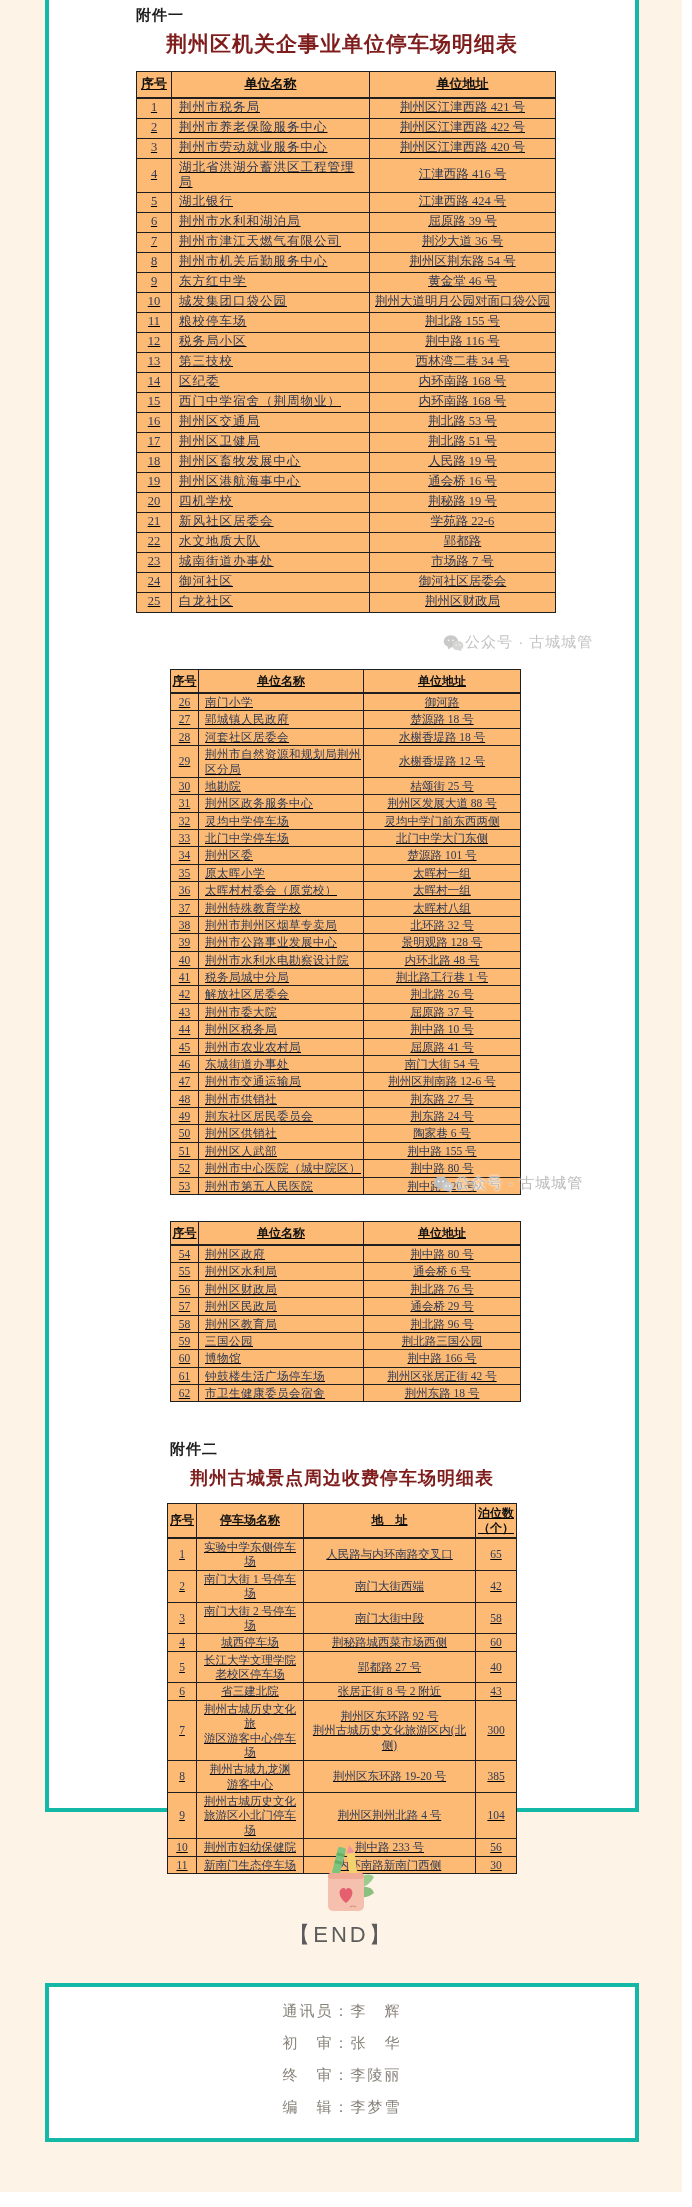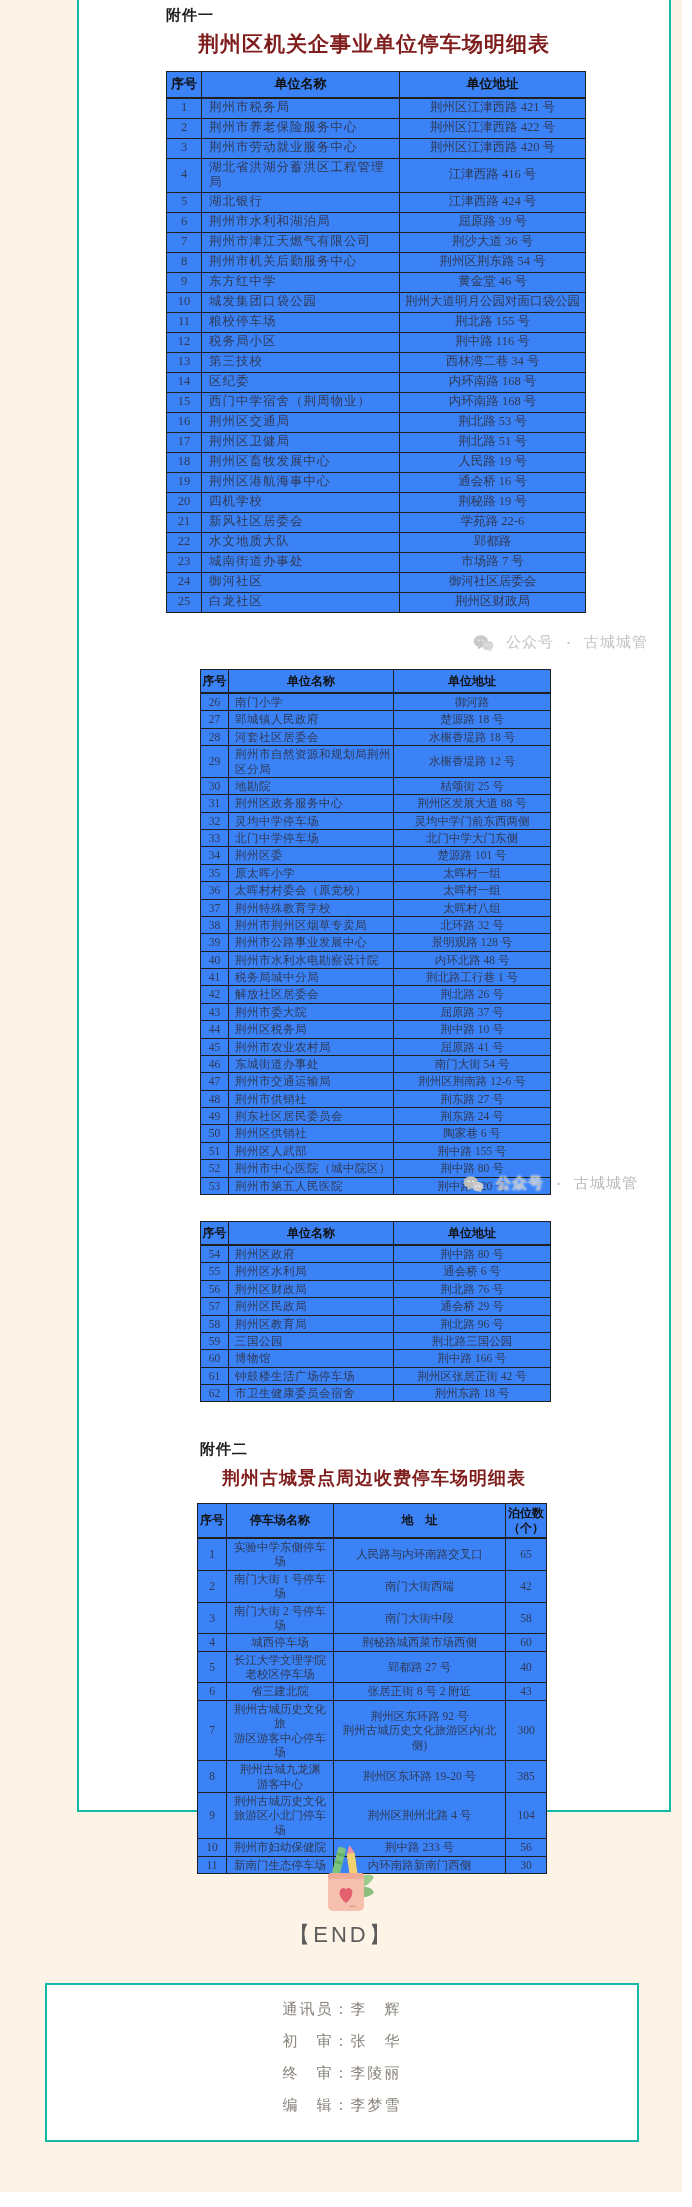--- a/index.html
+++ b/index.html
@@ -4,34 +4,34 @@
 <style>
   html,body{margin:0;padding:0;}
   body{
     width:692px;height:2207px;background:#ffffff;position:relative;
     font-family:"Liberation Serif","DejaVu Serif",serif;
     overflow:hidden;
   }
   .page-bg{position:absolute;left:0;top:0;width:682px;height:2192px;background:#fdf3e6;}
   .card{
     position:absolute;left:45px;width:594px;background:#ffffff;
-    border:2px solid #14b8a6;box-sizing:border-box;
-  }
-  .card1{top:0;height:1812px;border-top:none;position:absolute;margin-left:32px;}
+    border:4px solid #14b8a6;box-sizing:border-box;
+  }
+  .card1{top:0;height:1812px;border-top:none;position:absolute;}
   .card2{top:1983px;height:159px;}
   .att-label{
     position:absolute;font-family:"Liberation Sans","DejaVu Sans",sans-serif;
     font-weight:bold;font-size:15px;color:#1c1c1c;letter-spacing:1px;
   }
   .doc-title{
     position:absolute;left:0;width:100%;text-align:center;
     font-family:"Liberation Sans","DejaVu Sans",sans-serif;
     font-weight:bold;color:#7f1d1d;letter-spacing:1px;
   }
-  table{border-collapse:collapse;table-layout:fixed;position:absolute;background:#3b82f6;}
+  table{border-collapse:collapse;table-layout:fixed;position:absolute;background:#fdba74;text-decoration:underline;}
   th,td{border:1px solid #1f1f1f;overflow:hidden;}
   th{
     font-family:"Liberation Sans","DejaVu Sans",sans-serif;
     font-weight:bold;color:#111;text-align:center;vertical-align:middle;
     white-space:pre-line;line-height:1.25;
   }
   td{
     color:#2f3a55;text-align:center;vertical-align:middle;
     line-height:1.25;white-space:pre-line;padding:1px 2px;box-sizing:border-box;
   }
@@ -45,22 +45,22 @@
   .t2{left:121px;top:669px;width:350px;font-size:11.5px;}
   .t3{left:121px;top:1221px;width:350px;font-size:11.5px;}
   .t2 th,.t3 th{height:20px;font-size:12px;}
   .t2 td,.t3 td{height:16px;}
   .t2 td:nth-child(2),.t3 td:nth-child(2){text-align:left;padding-left:6px;letter-spacing:0.5px;}
   
   .t4{left:118px;top:1503px;width:349px;font-size:11.5px;}
   .t4 th{height:31px;font-size:12px;}
   .t4 td{height:16px;}
   .watermark{
-    position:absolute;display:flex;align-items:center;gap:12px;
-    font-family:Liberation Mono, monospace;
+    position:absolute;display:flex;align-items:center;gap:1px;
+    font-family:Liberation Sans, sans-serif;
     color:#c3c3c3;font-size:15px;letter-spacing:1px;z-index:5;
     text-shadow:0 0 3px #ffffff,0 0 3px #ffffff;
   }
   .wm1{left:394px;top:633px;}
   .wm2{left:384px;top:1174px;color:#b9b9b9;}
   .end-illu{position:absolute;left:308px;top:1841px;}
   .end-label{
     position:absolute;left:0;top:1920px;width:682px;text-align:center;
     font-family:"Liberation Sans","DejaVu Sans",sans-serif;
     font-size:22px;color:#5c5c5c;letter-spacing:3px;

